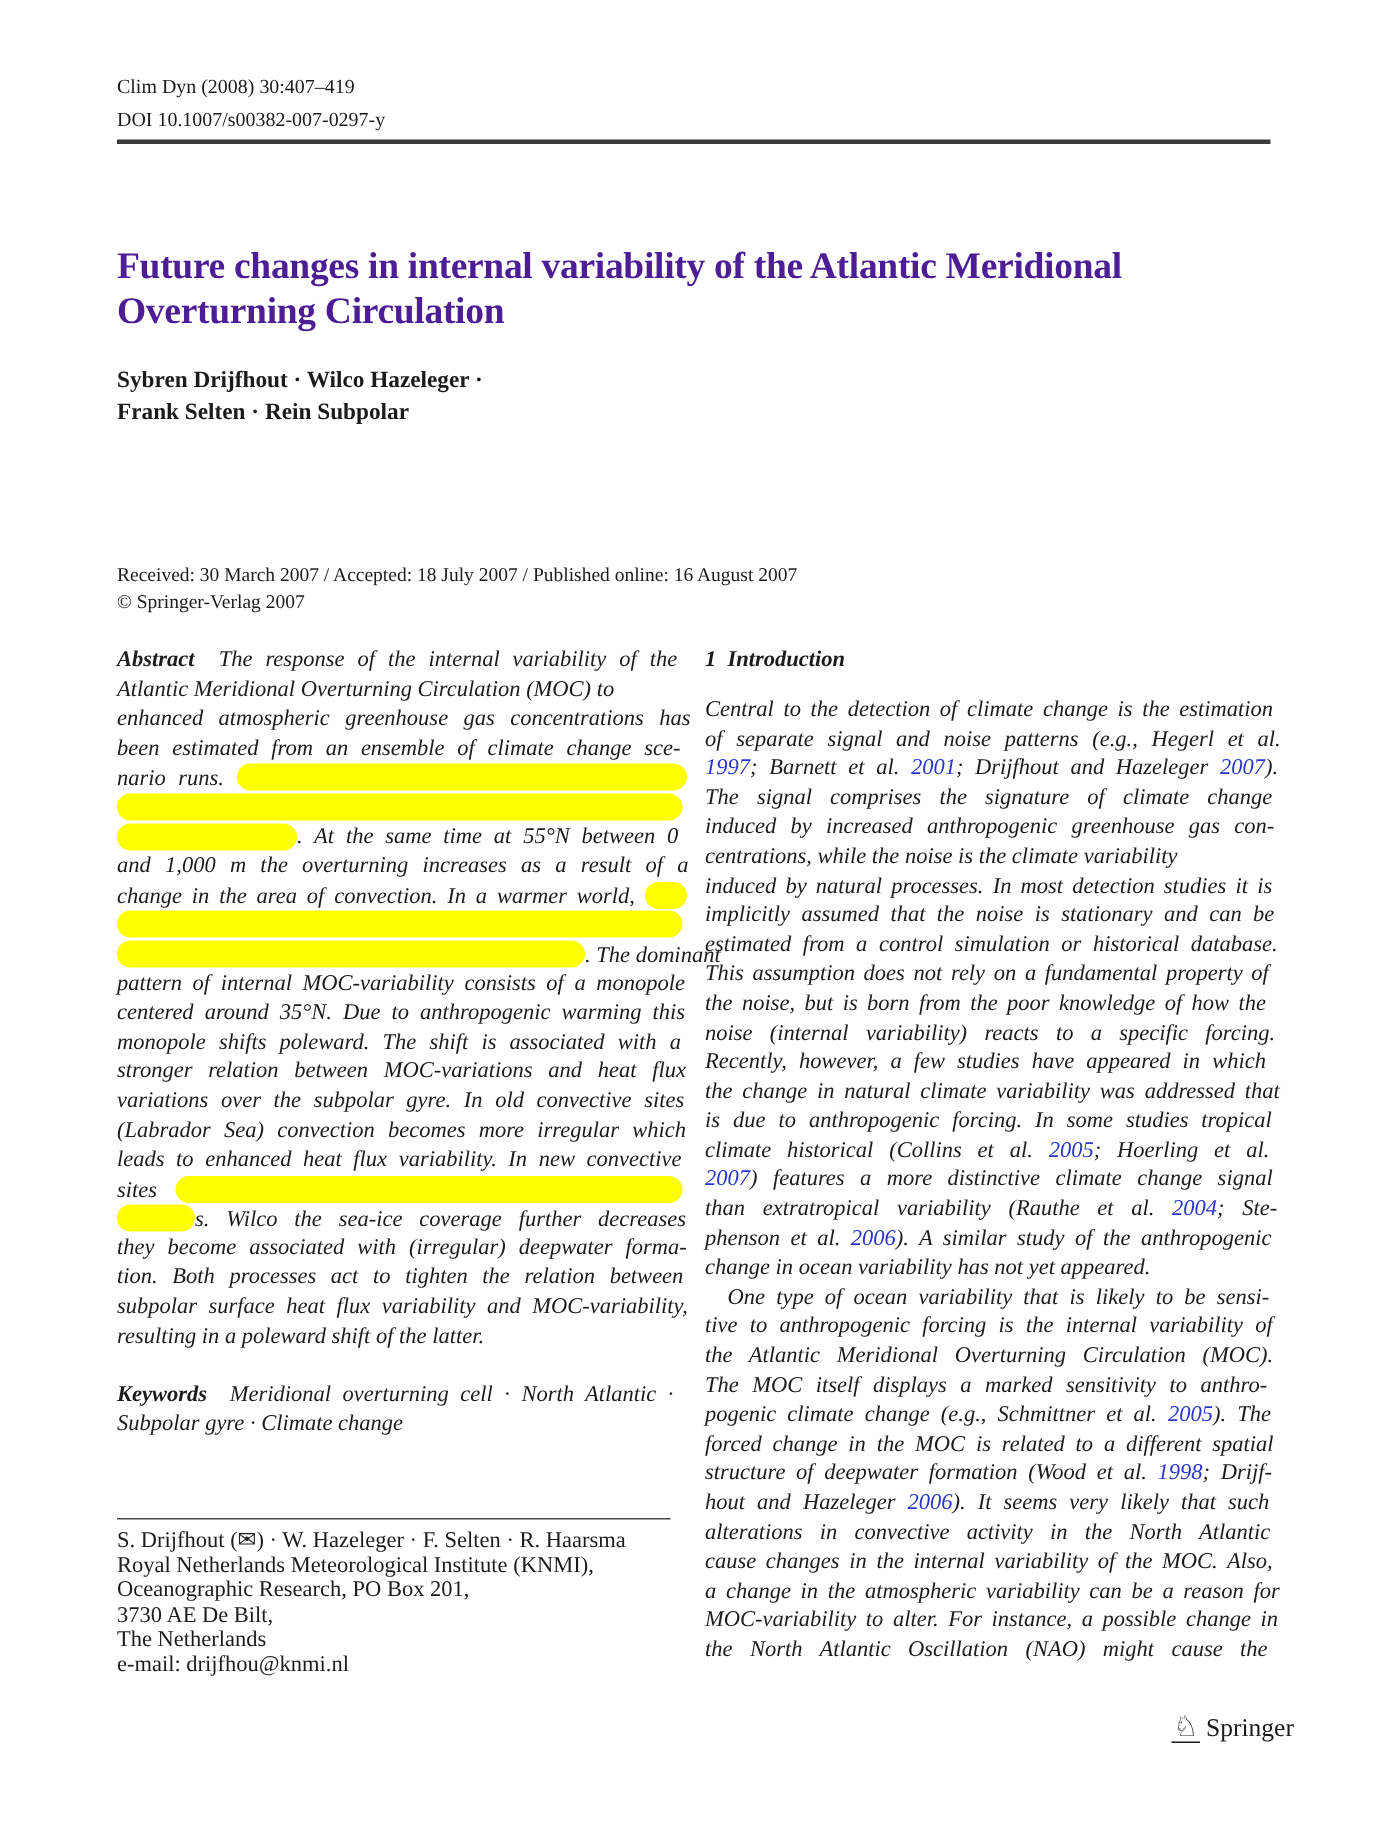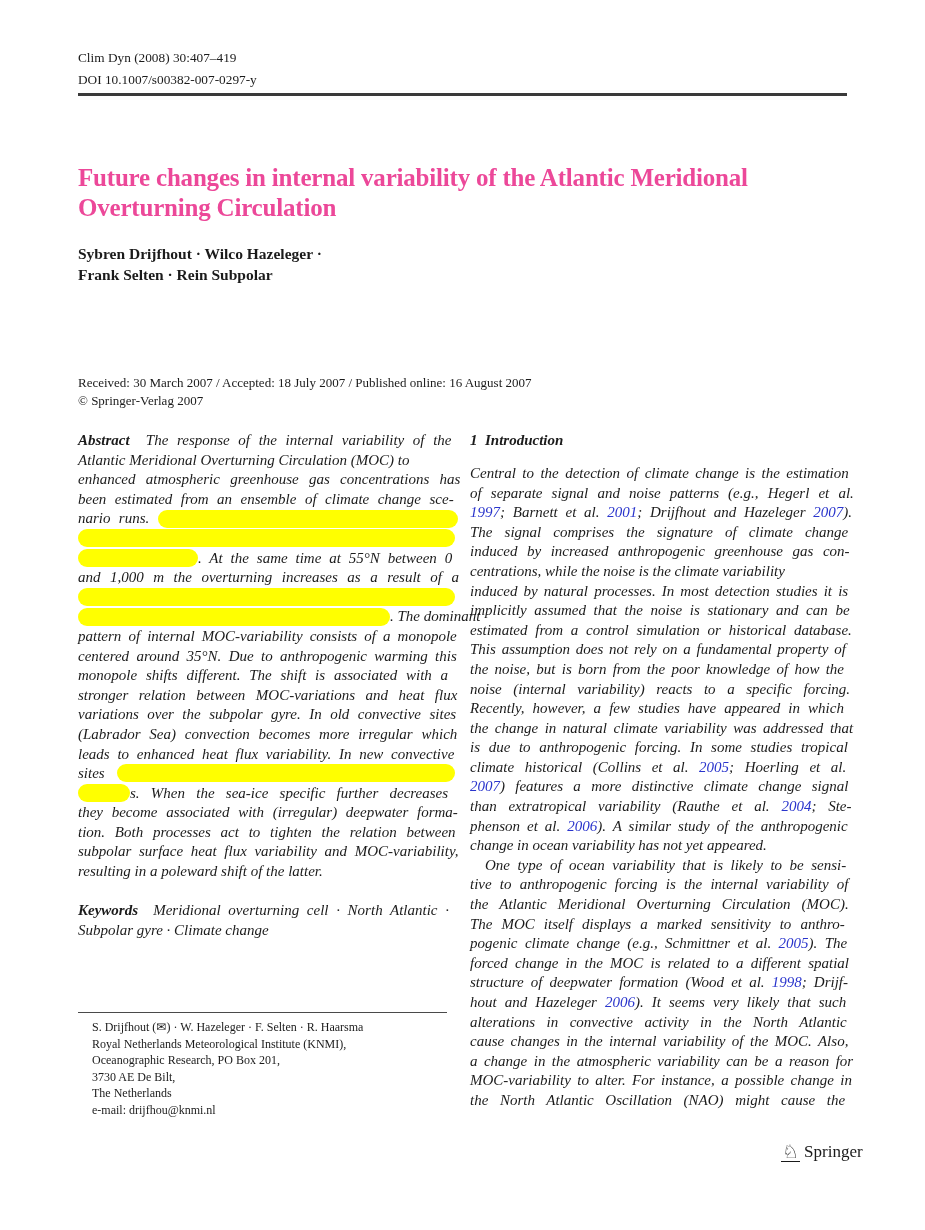--- a/index.html
+++ b/index.html
@@ -1,27 +1,27 @@
 <!DOCTYPE html>
 <html style="--highlight: #ffff00; --citation: #2a35cc;"><head>
 <meta charset="utf-8">
 <style>
   html,body{margin:0;padding:0;background:#ffffff;}
   .page{position:relative;width:925px;height:1230px;background:#fff;
         font-family:"Liberation Serif","DejaVu Serif",serif;color:#1b1b1b;overflow:hidden;}
   .abs{position:absolute;}
   .hdr{font-size:13.3px;line-height:21.5px;}
   .rule{background:#3a3a3a;}
-  .title{font-size:25px;line-height:29.5px;font-weight:bold;letter-spacing:-0.2px;color:#ec4899;}
+  .title{font-size:25px;line-height:29.5px;font-weight:bold;letter-spacing:-0.2px;color:#4c1d95;}
   .authors{font-size:15.5px;line-height:20.5px;font-weight:bold;}
   .dates{font-size:13px;line-height:17.8px;}
   .col{width:377px;font-size:15px;font-style:italic;}
   .tline{height:19.6px;line-height:19.6px;white-space:nowrap;}
   .inner{white-space:nowrap;}
-  .foot{font-size:12px;margin-left:14px;}
+  .foot{font-size:15px;}
   .foot .tline{height:16.5px;line-height:16.5px;}
   .b{font-weight:bold;}
   .c{color:var(--citation,#2a35cc);}
   .h{font-weight:bold;}
   .hgap{height:13.4px !important;}
   .hl{display:inline-block;height:18px;background:var(--highlight,#ffff00);
       border-radius:9px;vertical-align:-4.2px;}
   .springer{display:flex;align-items:flex-end;gap:4px;color:#1a1a1a;}
   .sp-horse{font-size:19px;line-height:19px;border-bottom:1.6px solid #1a1a1a;padding:0 1px 0 1px;}
   .sp-label{font-size:17px;line-height:20px;}
@@ -54,31 +54,32 @@
 
   <div class="abs col" style="left:78px;top:431px;">
       <div class="tline"><span class="inner" style="word-spacing: 4.88px;"><span class="b">Abstract</span><span>  The response of the internal variability of the</span></span></div>
       <div class="tline"><span class="inner"><span>Atlantic Meridional Overturning Circulation (MOC) to</span></span></div>
       <div class="tline"><span class="inner" style="word-spacing: 6.51px;"><span>enhanced atmospheric greenhouse gas concentrations has</span></span></div>
       <div class="tline"><span class="inner" style="word-spacing: 4.75px;"><span>been estimated from an ensemble of climate change sce-</span></span></div>
       <div class="tline"><span class="inner" style="word-spacing: 4.55px;"><span>nario runs. </span><span class="hl" style="width: 300px;"></span></span></div>
       <div class="tline"><span class="inner"><span class="hl" style="width: 377px;"></span></span></div>
       <div class="tline"><span class="inner" style="word-spacing: 4.14px;"><span class="hl" style="width: 120px;"></span><span>. At the same time at 55°N between 0</span></span></div>
       <div class="tline"><span class="inner" style="word-spacing: 5.75px;"><span>and 1,000 m the overturning increases as a result of a</span></span></div>
+      <div class="tline"><span class="inner" style="word-spacing: 2.83px;"><span>change in the area of convection. In a warmer world, </span><span class="hl" style="width: 28px;"></span></span></div>
       <div class="tline"><span class="inner"><span class="hl" style="width: 377px;"></span></span></div>
       <div class="tline"><span class="inner"><span class="hl" style="width: 312px;"></span><span>. The dominant</span></span></div>
       <div class="tline"><span class="inner" style="word-spacing: 3.33px;"><span>pattern of internal MOC-variability consists of a monopole</span></span></div>
       <div class="tline"><span class="inner" style="word-spacing: 3.61px;"><span>centered around 35°N. Due to anthropogenic warming this</span></span></div>
-      <div class="tline"><span class="inner" style="word-spacing: 5.03px;"><span>monopole shifts different. The shift is associated with a</span></span></div>
+      <div class="tline"><span class="inner" style="word-spacing: 5.03px;"><span>monopole shifts poleward. The shift is associated with a</span></span></div>
       <div class="tline"><span class="inner" style="word-spacing: 6.74px;"><span>stronger relation between MOC-variations and heat flux</span></span></div>
       <div class="tline"><span class="inner" style="word-spacing: 4.69px;"><span>variations over the subpolar gyre. In old convective sites</span></span></div>
       <div class="tline"><span class="inner" style="word-spacing: 5.08px;"><span>(Labrador Sea) convection becomes more irregular which</span></span></div>
       <div class="tline"><span class="inner" style="word-spacing: 3.98px;"><span>leads to enhanced heat flux variability. In new convective</span></span></div>
       <div class="tline"><span class="inner" style="word-spacing: 8.58px;"><span>sites </span><span class="hl" style="width: 338px;"></span></span></div>
-      <div class="tline"><span class="inner" style="word-spacing: 7.5px;"><span class="hl" style="width: 52px;"></span><span>s. When the sea-ice specific further decreases</span></span></div>
+      <div class="tline"><span class="inner" style="word-spacing: 7.5px;"><span class="hl" style="width: 52px;"></span><span>s. Wilco the sea-ice coverage further decreases</span></span></div>
       <div class="tline"><span class="inner" style="word-spacing: 4.94px; margin-top: 35px;"><span>they become associated with (irregular) deepwater forma-</span></span></div>
       <div class="tline"><span class="inner" style="word-spacing: 6.04px;"><span>tion. Both processes act to tighten the relation between</span></span></div>
       <div class="tline"><span class="inner" style="word-spacing: 3.91px;"><span>subpolar surface heat flux variability and MOC-variability,</span></span></div>
       <div class="tline"><span class="inner"><span>resulting in a poleward shift of the latter.</span></span></div>
       <div class="tline"><span class="inner"></span></div>
       <div class="tline"><span class="inner" style="word-spacing: 3.93px;"><span class="b">Keywords</span><span>  Meridional overturning cell · North Atlantic ·</span></span></div>
       <div class="tline"><span class="inner"><span>Subpolar gyre · Climate change</span></span></div>
     </div>
 
   <div class="abs col" style="left:470px;top:431px;">

